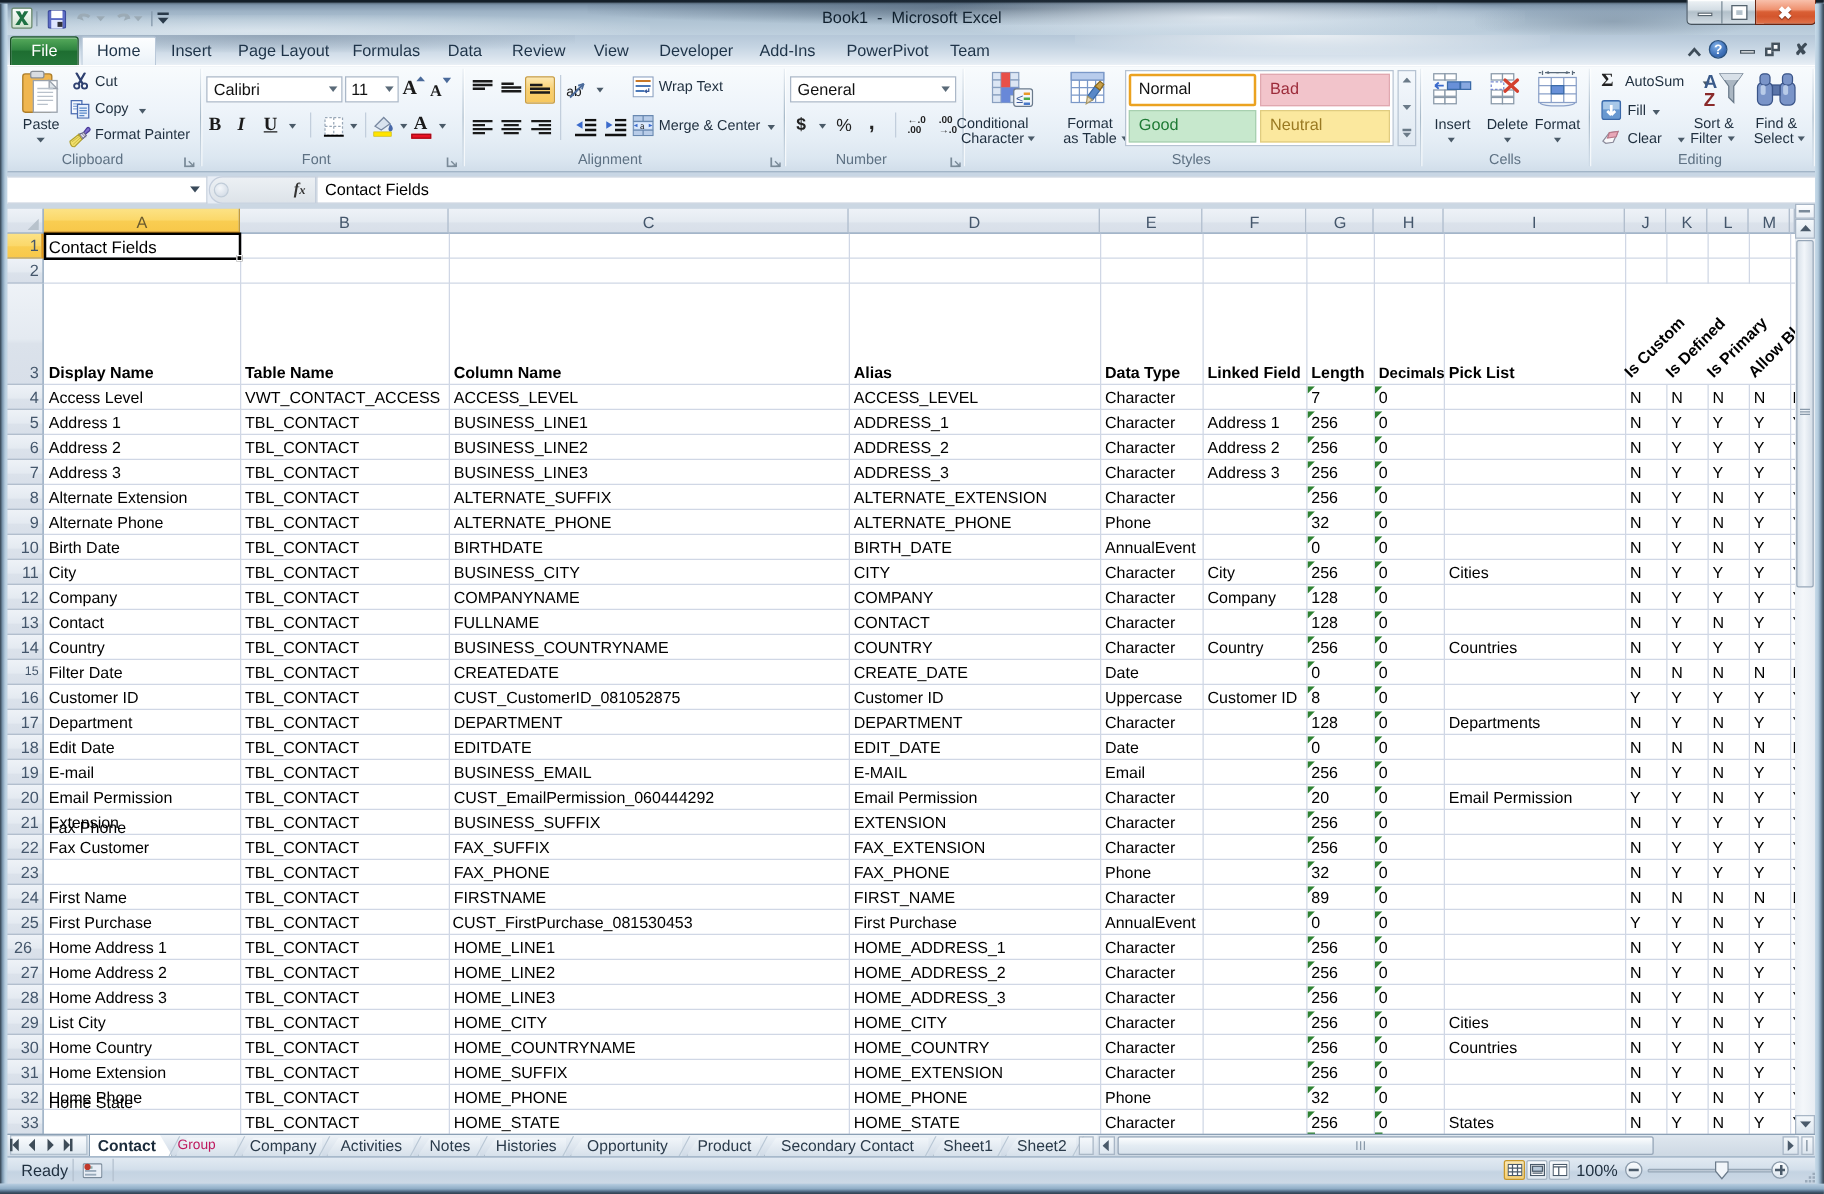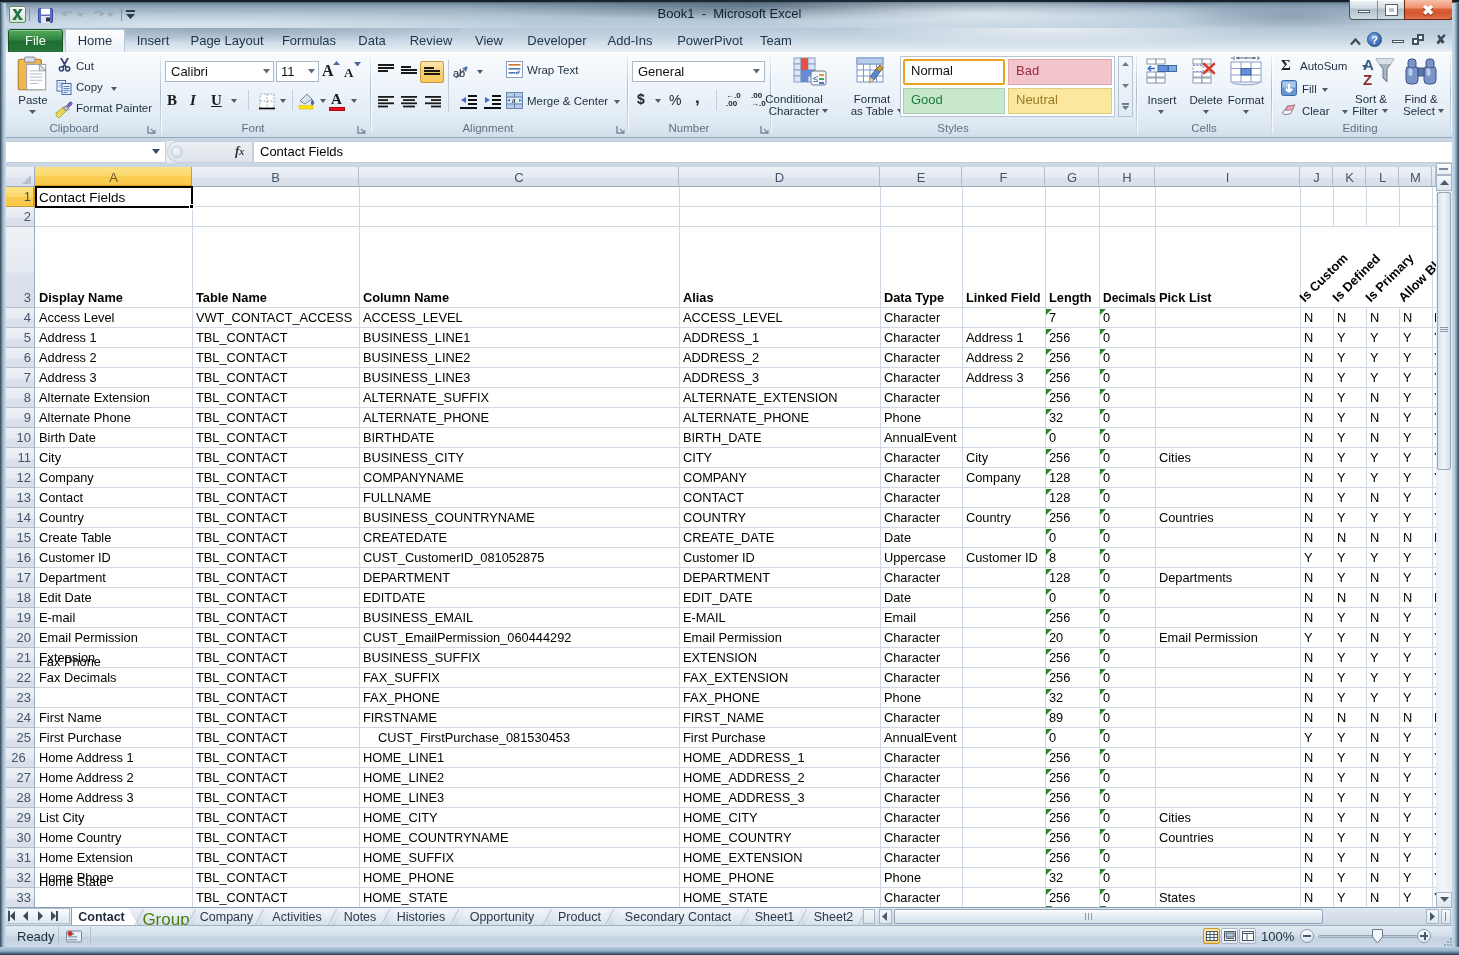--- a/index.html
+++ b/index.html
@@ -575,21 +575,21 @@
 <div class="a" style="left:6px;top:428px;width:25px;height:20px;font-size:13px;color:#44566b;text-align:right;line-height:19px">10</div>
 <div class="a" style="left:6px;top:448px;width:29px;height:20px;background:linear-gradient(180deg,#eef2f7 0,#e4eaf1 55%,#dbe2eb 60%,#d8dfe9 100%);border-right:1px solid #96abc0;border-bottom:1px solid #b2becd"></div>
 <div class="a" style="left:6px;top:448px;width:25px;height:20px;font-size:13px;color:#44566b;text-align:right;line-height:19px">11</div>
 <div class="a" style="left:6px;top:468px;width:29px;height:20px;background:linear-gradient(180deg,#eef2f7 0,#e4eaf1 55%,#dbe2eb 60%,#d8dfe9 100%);border-right:1px solid #96abc0;border-bottom:1px solid #b2becd"></div>
 <div class="a" style="left:6px;top:468px;width:25px;height:20px;font-size:13px;color:#44566b;text-align:right;line-height:19px">12</div>
 <div class="a" style="left:6px;top:488px;width:29px;height:20px;background:linear-gradient(180deg,#eef2f7 0,#e4eaf1 55%,#dbe2eb 60%,#d8dfe9 100%);border-right:1px solid #96abc0;border-bottom:1px solid #b2becd"></div>
 <div class="a" style="left:6px;top:488px;width:25px;height:20px;font-size:13px;color:#44566b;text-align:right;line-height:19px">13</div>
 <div class="a" style="left:6px;top:508px;width:29px;height:20px;background:linear-gradient(180deg,#eef2f7 0,#e4eaf1 55%,#dbe2eb 60%,#d8dfe9 100%);border-right:1px solid #96abc0;border-bottom:1px solid #b2becd"></div>
 <div class="a" style="left:6px;top:508px;width:25px;height:20px;font-size:13px;color:#44566b;text-align:right;line-height:19px">14</div>
 <div class="a" style="left:6px;top:528px;width:29px;height:20px;background:linear-gradient(180deg,#eef2f7 0,#e4eaf1 55%,#dbe2eb 60%,#d8dfe9 100%);border-right:1px solid #96abc0;border-bottom:1px solid #b2becd"></div>
-<div class="a" style="left:6px;top:528px;width:25px;height:32px;font-size:13px;color:#44566b;text-align:right;line-height:19px">15</div>
+<div class="a" style="left:6px;top:528px;width:25px;height:32px;font-size:10px;color:#44566b;text-align:right;line-height:19px">15</div>
 <div class="a" style="left:6px;top:548px;width:29px;height:20px;background:linear-gradient(180deg,#eef2f7 0,#e4eaf1 55%,#dbe2eb 60%,#d8dfe9 100%);border-right:1px solid #96abc0;border-bottom:1px solid #b2becd"></div>
 <div class="a" style="left:6px;top:548px;width:25px;height:20px;font-size:13px;color:#44566b;text-align:right;line-height:19px">16</div>
 <div class="a" style="left:6px;top:568px;width:29px;height:20px;background:linear-gradient(180deg,#eef2f7 0,#e4eaf1 55%,#dbe2eb 60%,#d8dfe9 100%);border-right:1px solid #96abc0;border-bottom:1px solid #b2becd"></div>
 <div class="a" style="left:6px;top:568px;width:25px;height:20px;font-size:13px;color:#44566b;text-align:right;line-height:19px">17</div>
 <div class="a" style="left:6px;top:588px;width:29px;height:20px;background:linear-gradient(180deg,#eef2f7 0,#e4eaf1 55%,#dbe2eb 60%,#d8dfe9 100%);border-right:1px solid #96abc0;border-bottom:1px solid #b2becd"></div>
 <div class="a" style="left:6px;top:588px;width:25px;height:20px;font-size:13px;color:#44566b;text-align:right;line-height:19px">18</div>
 <div class="a" style="left:6px;top:608px;width:29px;height:20px;background:linear-gradient(180deg,#eef2f7 0,#e4eaf1 55%,#dbe2eb 60%,#d8dfe9 100%);border-right:1px solid #96abc0;border-bottom:1px solid #b2becd"></div>
 <div class="a" style="left:6px;top:608px;width:25px;height:20px;font-size:13px;color:#44566b;text-align:right;line-height:19px">19</div>
 <div class="a" style="left:6px;top:628px;width:29px;height:20px;background:linear-gradient(180deg,#eef2f7 0,#e4eaf1 55%,#dbe2eb 60%,#d8dfe9 100%);border-right:1px solid #96abc0;border-bottom:1px solid #b2becd"></div>
 <div class="a" style="left:6px;top:628px;width:25px;height:20px;font-size:13px;color:#44566b;text-align:right;line-height:19px">20</div>
@@ -880,21 +880,21 @@
 <div class="a ct" style="left:1049px;top:508px">256</div>
 <svg class="a" style="left:1100px;top:509px" width="6" height="6">
     <polygon points="0,0 6,0 0,6" fill="#2e8232"></polygon>
   </svg>
 <div class="a ct" style="left:1103px;top:508px">0</div>
 <div class="a ct" style="left:1304px;top:508px">N</div>
 <div class="a ct" style="left:1337px;top:508px">Y</div>
 <div class="a ct" style="left:1370px;top:508px">Y</div>
 <div class="a ct" style="left:1403px;top:508px">Y</div>
 <div class="a ct" style="left:1434px;top:508px">Y</div>
-<div class="a ct" style="left:39px;top:528px">Create Table</div>
+<div class="a ct" style="left:39px;top:528px">Filter Date</div>
 <div class="a ct" style="left:196px;top:528px">TBL_CONTACT</div>
 <div class="a ct" style="left:363px;top:528px">CREATEDATE</div>
 <div class="a ct" style="left:683px;top:528px">CREATE_DATE</div>
 <div class="a ct" style="left:884px;top:528px">Date</div>
 <svg class="a" style="left:1046px;top:529px" width="6" height="6">
     <polygon points="0,0 6,0 0,6" fill="#2e8232"></polygon>
   </svg>
 <div class="a ct" style="left:1049px;top:528px">0</div>
 <svg class="a" style="left:1100px;top:529px" width="6" height="6">
     <polygon points="0,0 6,0 0,6" fill="#2e8232"></polygon>
@@ -1009,21 +1009,21 @@
 <div class="a ct" style="left:1049px;top:648px">256</div>
 <svg class="a" style="left:1100px;top:649px" width="6" height="6">
     <polygon points="0,0 6,0 0,6" fill="#2e8232"></polygon>
   </svg>
 <div class="a ct" style="left:1103px;top:648px">0</div>
 <div class="a ct" style="left:1304px;top:648px">N</div>
 <div class="a ct" style="left:1337px;top:648px">Y</div>
 <div class="a ct" style="left:1370px;top:648px">Y</div>
 <div class="a ct" style="left:1403px;top:648px">Y</div>
 <div class="a ct" style="left:1434px;top:648px">Y</div>
-<div class="a ct" style="left:39px;top:668px">Fax Decimals</div>
+<div class="a ct" style="left:39px;top:668px">Fax Customer</div>
 <div class="a ct" style="left:196px;top:668px">TBL_CONTACT</div>
 <div class="a ct" style="left:363px;top:668px">FAX_SUFFIX</div>
 <div class="a ct" style="left:683px;top:668px">FAX_EXTENSION</div>
 <div class="a ct" style="left:884px;top:668px">Character</div>
 <svg class="a" style="left:1046px;top:669px" width="6" height="6">
     <polygon points="0,0 6,0 0,6" fill="#2e8232"></polygon>
   </svg>
 <div class="a ct" style="left:1049px;top:668px">256</div>
 <svg class="a" style="left:1100px;top:669px" width="6" height="6">
     <polygon points="0,0 6,0 0,6" fill="#2e8232"></polygon>
@@ -1065,21 +1065,21 @@
     <polygon points="0,0 6,0 0,6" fill="#2e8232"></polygon>
   </svg>
 <div class="a ct" style="left:1103px;top:708px">0</div>
 <div class="a ct" style="left:1304px;top:708px">N</div>
 <div class="a ct" style="left:1337px;top:708px">N</div>
 <div class="a ct" style="left:1370px;top:708px">N</div>
 <div class="a ct" style="left:1403px;top:708px">N</div>
 <div class="a ct" style="left:1434px;top:708px">N</div>
 <div class="a ct" style="left:39px;top:728px">First Purchase</div>
 <div class="a ct" style="left:196px;top:728px">TBL_CONTACT</div>
-<div class="a ct" style="left:378px;top:728px">CUST_FirstPurchase_081530453</div>
+<div class="a ct" style="left:362px;top:728px">CUST_FirstPurchase_081530453</div>
 <div class="a ct" style="left:683px;top:728px">First Purchase</div>
 <div class="a ct" style="left:884px;top:728px">AnnualEvent</div>
 <svg class="a" style="left:1046px;top:729px" width="6" height="6">
     <polygon points="0,0 6,0 0,6" fill="#2e8232"></polygon>
   </svg>
 <div class="a ct" style="left:1049px;top:728px">0</div>
 <svg class="a" style="left:1100px;top:729px" width="6" height="6">
     <polygon points="0,0 6,0 0,6" fill="#2e8232"></polygon>
   </svg>
 <div class="a ct" style="left:1103px;top:728px">0</div>
@@ -1270,21 +1270,21 @@
     <polygon points="4,1 4,11 9,6" fill="#3e4c58"></polygon>
   </svg>
 <svg class="a" style="left:48px;top:910px" width="12" height="13">
     <polygon points="3,1 3,11 8,6" fill="#3e4c58"></polygon>
     <rect x="8" y="1" width="2" height="10" fill="#3e4c58"></rect>
   </svg>
 <div class="a" style="left:71px;top:908px;width:67px;height:17px;background:#fff;border-left:1px solid #8ba0b5;border-right:1px solid #8ba0b5;clip-path:polygon(0 0,57px 0,100% 100%,0 100%);"></div>
 <div class="a" style="left:71px;top:910px;width:61px;font-size:12.5px;font-weight:bold;color:#1a2a3a;text-align:center;white-space:nowrap">Contact</div>
 <div class="a" style="left:139px;top:909px;width:1px;height:16px;background:#b8c6d4;transform:skewX(-28deg)"></div>
 <div class="a" style="left:140px;top:910px;width:50px;height:15px;background:linear-gradient(180deg,#f2f6fa,#d6e0ea);border-left:1px solid #aab8c6;clip-path:polygon(10px 0,100% 0,100% 100%,0 100%);"></div>
-<div class="a" style="left:142px;top:910px;width:48px;font-size:17px;color:#4d7c0f;text-align:center;white-space:nowrap">Group</div>
+<div class="a" style="left:142px;top:910px;width:48px;font-size:11px;color:#be185d;text-align:left;white-space:nowrap">Group</div>
 <div class="a" style="left:191px;top:909px;width:1px;height:16px;background:#b8c6d4;transform:skewX(-28deg)"></div>
 <div class="a" style="left:193px;top:910px;width:65px;height:15px;background:linear-gradient(180deg,#f2f6fa,#d6e0ea);border-left:1px solid #aab8c6;clip-path:polygon(10px 0,100% 0,100% 100%,0 100%);"></div>
 <div class="a" style="left:195px;top:910px;width:63px;font-size:12.5px;color:#2a3a4a;text-align:center;white-space:nowrap">Company</div>
 <div class="a" style="left:259px;top:909px;width:1px;height:16px;background:#b8c6d4;transform:skewX(-28deg)"></div>
 <div class="a" style="left:261px;top:910px;width:70px;height:15px;background:linear-gradient(180deg,#f2f6fa,#d6e0ea);border-left:1px solid #aab8c6;clip-path:polygon(10px 0,100% 0,100% 100%,0 100%);"></div>
 <div class="a" style="left:263px;top:910px;width:68px;font-size:12.5px;color:#2a3a4a;text-align:center;white-space:nowrap">Activities</div>
 <div class="a" style="left:332px;top:909px;width:1px;height:16px;background:#b8c6d4;transform:skewX(-28deg)"></div>
 <div class="a" style="left:334px;top:910px;width:50px;height:15px;background:linear-gradient(180deg,#f2f6fa,#d6e0ea);border-left:1px solid #aab8c6;clip-path:polygon(10px 0,100% 0,100% 100%,0 100%);"></div>
 <div class="a" style="left:336px;top:910px;width:48px;font-size:12.5px;color:#2a3a4a;text-align:center;white-space:nowrap">Notes</div>
 <div class="a" style="left:385px;top:909px;width:1px;height:16px;background:#b8c6d4;transform:skewX(-28deg)"></div>

